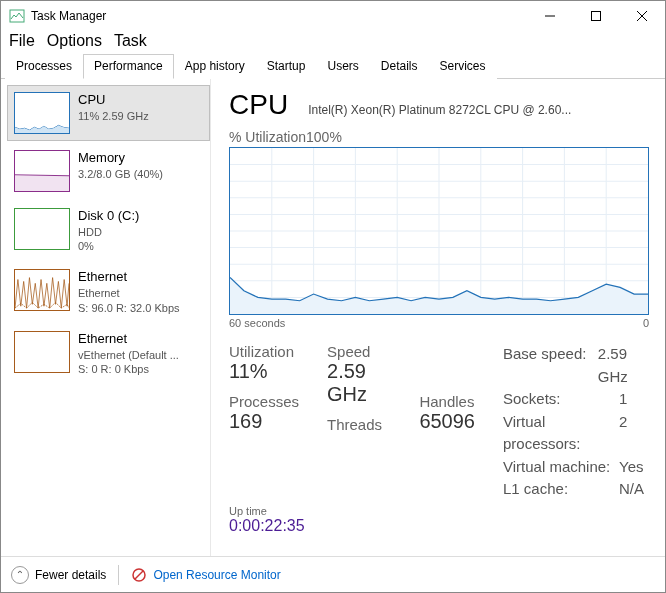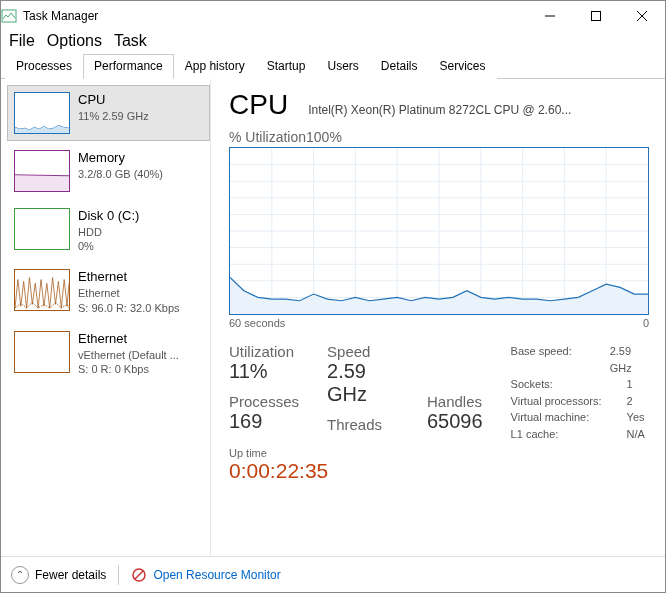--- a/index.html
+++ b/index.html
@@ -1,17 +1,17 @@
 <!DOCTYPE html>
 <html><head>
 <meta charset="utf-8">
 <style>
 * { box-sizing: border-box; margin: 0; padding: 0; font-family: "Segoe UI", Tahoma, sans-serif; }
 body { background: #fff; width: 666px; height: 593px; overflow: hidden; border: 1px solid #888; }
-.titlebar { height: 30px; display: flex; align-items: center; }
+.titlebar { height: 30px; display: flex; align-items: center; padding-left: 8px; }
 .titlebar-icon { width: 16px; height: 16px; margin-right: 6px; }
 .titlebar-title { font-size: 12px; flex: 1; }
 .win-controls { display: flex; }
 .win-btn { width: 46px; height: 30px; display: flex; align-items: center; justify-content: center; font-size: 10px; }
 .menubar { height: 20px; display: flex; padding-left: 8px; gap: 12px; font-size: 16px; align-items: center; }
 .menubar span { cursor: default; }
 .tabs { display: flex; border-bottom: 1px solid #ccc; padding-left: 4px; font-size: 12px; margin-top: 2px; }
 .tab { padding: 4px 10px 5px; border: 1px solid transparent; cursor: default; position: relative; top: 1px; background: #fff; }
 .tab.active { border: 1px solid #ccc; border-bottom: 1px solid #fff; }
 .content { display: flex; height: calc(100% - 30px - 20px - 28px - 36px); }
@@ -28,25 +28,25 @@
 .main-head h1 { font-size: 28px; font-weight: 400; }
 .main-head .subtitle { font-size: 12px; color: #444; white-space: nowrap; overflow: hidden; text-overflow: ellipsis; flex: 1; }
 .chart-labels { display: flex; justify-content: flex-start; font-size: 14px; color: #666; margin-top: 8px; }
 .chart { border: 1px solid #2372b8; height: 168px; margin-top: 2px; position: relative; }
 .chart svg { width: 100%; height: 100%; display: block; }
 .chart-x { display: flex; justify-content: space-between; font-size: 11px; color: #666; margin-top: 2px; }
 .stats { display: flex; gap: 28px; margin-top: 14px; }
 .stats-col { font-size: 11px; color: #666; }
 .stat-label { font-size: 15px; color: #666; }
 .stat-big { font-size: 20px; color: #333; margin-bottom: 10px; }
-.stats-right { font-size: 11px; color: #555; }
+.stats-right { font-size: 15px; color: #555; }
 .stats-right-row { display: flex; gap: 6px; line-height: 1.5; }
 .stats-right-row .k { width: 110px; }
 .uptime-label { font-size: 11px; color: #666; margin-top: 4px; }
-.uptime-val { font-size: 21px; color: #c2410c; }
+.uptime-val { font-size: 16px; color: #4c1d95; }
 .footer { height: 36px; border-top: 1px solid #ddd; display: flex; align-items: center; padding: 0 10px; gap: 8px; font-size: 12px; }
 .fewer { display: flex; align-items: center; gap: 6px; }
 .chevron-circle { width: 18px; height: 18px; border: 1px solid #999; border-radius: 50%; display: flex; align-items: center; justify-content: center; font-size: 10px; color: #555; }
 .divider { width: 1px; height: 20px; background: #ccc; margin: 0 4px; }
 .res-link { color: #0066cc; display: flex; align-items: center; gap: 6px; }
 .res-icon { width: 16px; height: 16px; }
 </style>
 </head>
 <body>
 

